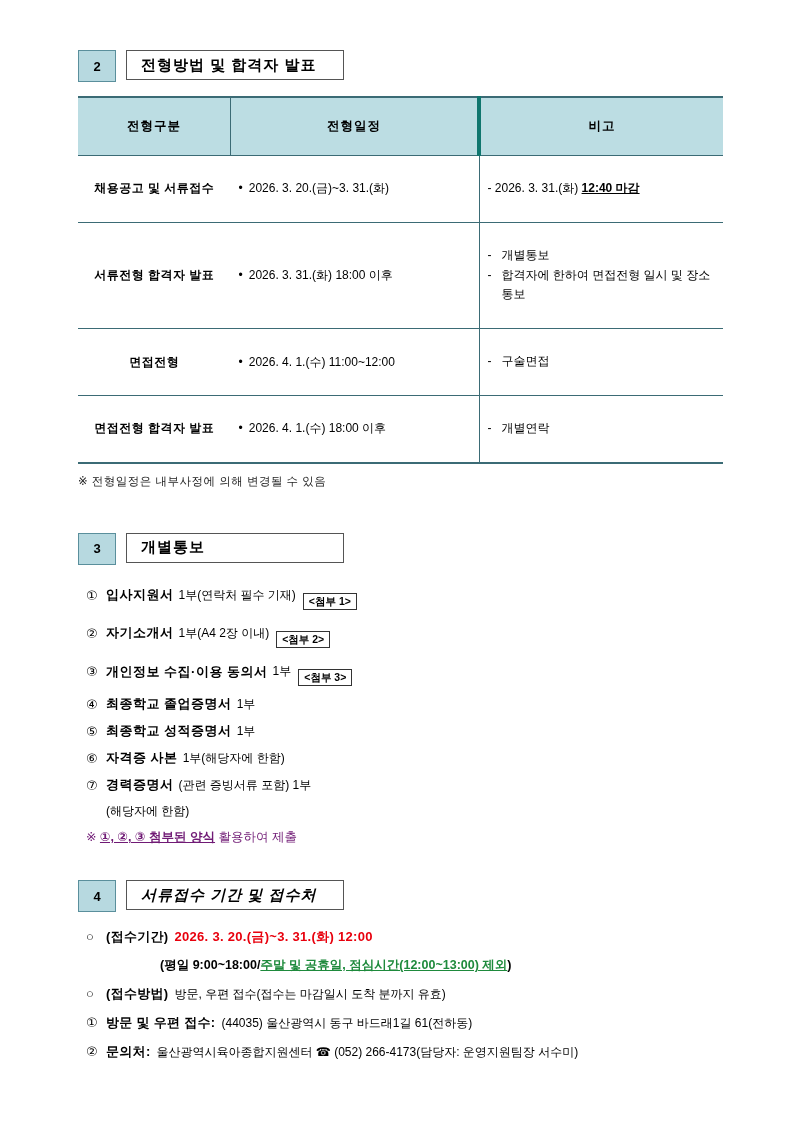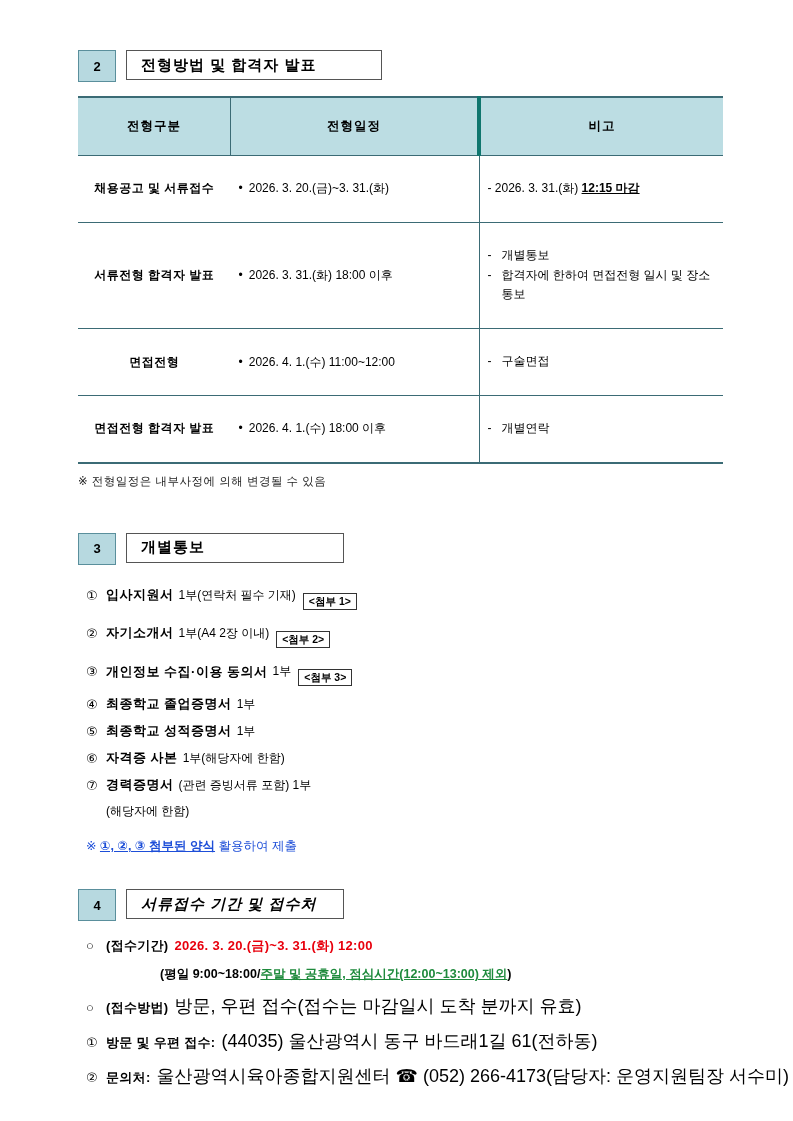--- a/index.html
+++ b/index.html
@@ -50,21 +50,21 @@
     margin-left: 10px;
     border-left: 1px solid #555;
     display: flex;
     align-items: center;
     padding: 0 14px;
     font-size: 15px;
     font-weight: bold;
     letter-spacing: 1px;
     background: #fff;
   }
-  .sec-title.w1 { width: 256px; }
+  .sec-title.w1 { width: 218px; }
   .sec-title.w2 { width: 218px; }
   .sec-title.w3 { width: 218px; font-style: italic; }
 
   
   table.sched {
     border-collapse: collapse;
     margin-left: 78px;
     margin-top: 14px;
     width: 640px;
     table-layout: fixed;
@@ -159,22 +159,22 @@
     line-height: 1.25;
     margin-top: 12px;
   }
   .doc-cont {
     margin-left: 20px;
     font-size: 12px;
     margin-bottom: 9px;
   }
   .doc-foot {
     font-size: 12.5px;
-    color: #1d4ed8;
-    margin-top: 18px;
+    color: #701a75;
+    margin-top: 9px;
   }
   .doc-foot .u {
     text-decoration: underline;
     font-weight: bold;
   }
 
   
   .s4 {
     margin-left: 86px;
     margin-top: 16px;
@@ -202,21 +202,21 @@
   .sub-ind {
     margin-left: 74px;
     font-size: 12.5px;
     margin-bottom: 11px;
     font-weight: bold;
   }
   .green-u {
     color: #1e8a3c;
     text-decoration: underline;
   }
-  .body-txt { font-size: 18px; }
+  .body-txt { font-size: 12px; }
 </style>
 </head>
 <body>
 
 <div class="page">
 
   <div style="height:50px"></div>
   <div class="section-head">
     <div class="sec-num">2</div>
     <div class="sec-title w1">전형방법 및 합격자 발표</div>
@@ -230,21 +230,21 @@
         <th class="c3">비고</th>
       </tr>
     </thead>
     <tbody>
       <tr style="height:52px">
         <td class="cat">채용공고 및 서류접수</td>
         <td class="dt">
           <span class="bullet-dot">2026. 3. 20.(금)~3. 31.(화)</span>
         </td>
         <td class="note">
-          <span>- 2026. 3. 31.(화) </span><span class="uline-bold">12:15 마감</span>
+          <span>- 2026. 3. 31.(화) </span><span class="uline-bold">12:40 마감</span>
         </td>
       </tr>
       <tr style="height:78px">
         <td class="cat">서류전형 합격자 발표</td>
         <td class="dt">
           <span class="bullet-dot">2026. 3. 31.(화) 18:00 이후</span>
         </td>
         <td class="note">
           <div class="hang">
               <span class="dash">-</span>

